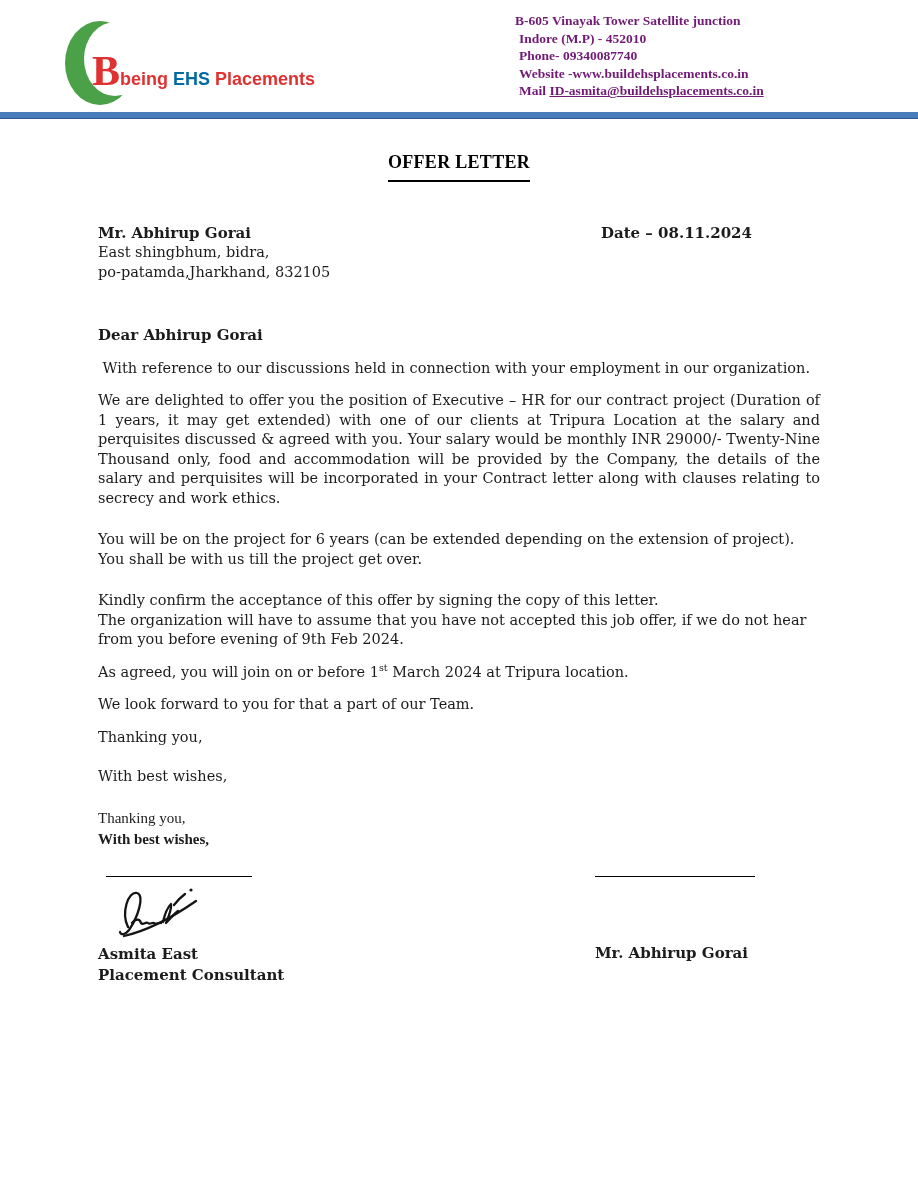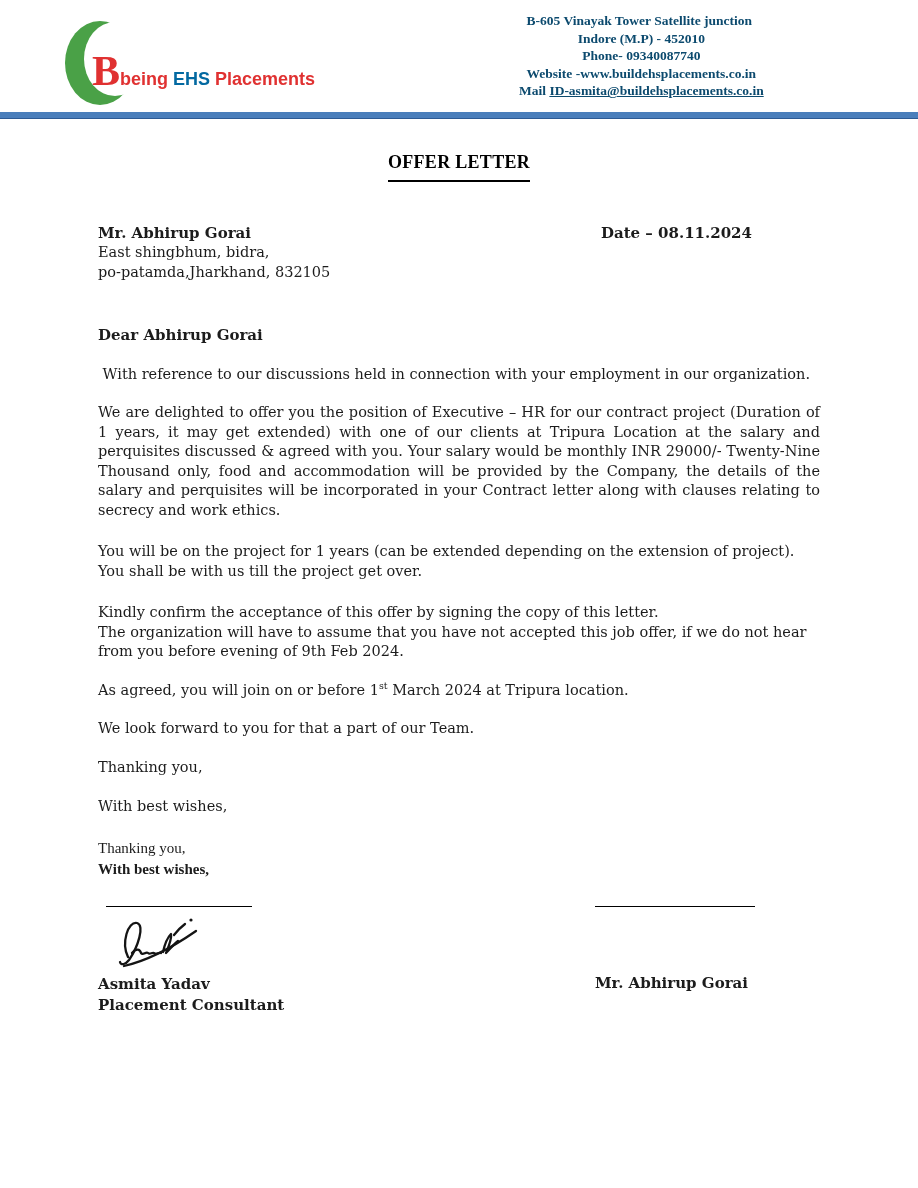--- a/index.html
+++ b/index.html
@@ -22,40 +22,40 @@
     font-size: 42px; color: #e03131; line-height: 1;
   }
   .logo-word {
     font-family: "Liberation Sans", sans-serif; font-weight: bold;
     font-size: 18px; letter-spacing: 0px;
   }
   .red { color: #e03131; } .green { color: #0369a1; }
   .contact {
     position: absolute; left: 515px; top: 12px;
     font-family: "Liberation Serif", serif; font-weight: bold;
-    font-size: 13.5px; line-height: 17.6px; color: #0c4a6e; text-align: center;
+    font-size: 13.5px; line-height: 17.6px; color: #701a75;
   }
   .contact .indent { padding-left: 4px; }
   .underline { text-decoration: underline; }
   .rule { width: 918px; height: 7px; background: #4a7ebb; border-bottom: 1px solid #2d5a94; }
 
   
   .content { padding: 0 98px; font-size: 14.5px; line-height: 19.5px; }
   .title-wrap { text-align: center; margin-top: 34px; }
   .title {
     font-family: "Liberation Serif", serif; font-weight: bold;
     font-size: 18px; color: #000;
     border-bottom: 2px solid #000; padding-bottom: 8px; letter-spacing: 0.3px;
   }
   .recipient-row { margin-top: 50px; display: flex; }
   .bold { font-weight: bold; }
   .name-size { font-size: 15px; }
   .date { margin-left: auto; margin-right: 68px; font-weight: bold; font-size: 15px; }
   .salutation { margin-top: 44px; font-weight: bold; font-size: 15px; }
-  .para { margin-top: 19px; }
+  .para { margin-top: 13px; }
   .para.gap22 { margin-top: 22px; }
   .justified { text-align: justify; }
   .prewrap { white-space: pre-wrap; }
   sup { font-size: 9.5px; vertical-align: super; line-height: 0; }
   .times { font-family: "Liberation Serif", serif; font-size: 15px; }
 
   
   .sig-row { margin-top: 26px; display: flex; }
   .sig-col-left { width: 320px; }
   .sig-col-right { margin-left: auto; width: 225px; }
@@ -104,21 +104,21 @@
   <div>East shingbhum, bidra,</div>
   <div>po-patamda,Jharkhand, 832105</div>
 
   <div class="salutation">Dear Abhirup Gorai</div>
 
   <p class="para prewrap"> With reference to our discussions held in connection with your employment in our organization.</p>
 
   <p class="para justified">We are delighted to offer you the position of Executive – HR for our contract project (Duration of 1 years, it may get extended) with one of our clients at Tripura Location at the salary and perquisites discussed &amp; agreed with you. Your salary would be monthly INR 29000/- Twenty-Nine Thousand only, food and accommodation will be provided by the Company, the details of the salary and perquisites will be incorporated in your Contract letter along with clauses relating to secrecy and work ethics.</p>
 
   <div class="para gap22">
-    <div>You will be on the project for 1 years (can be extended depending on the extension of project).</div>
+    <div>You will be on the project for 6 years (can be extended depending on the extension of project).</div>
     <div>You shall be with us till the project get over.</div>
   </div>
 
   <div class="para gap22">
     <div>Kindly confirm the acceptance of this offer by signing the copy of this letter.</div>
     <div>The organization will have to assume that you have not accepted this job offer, if we do not hear from you before evening of 9th Feb 2024.</div>
   </div>
 
   <p class="para"><span>As agreed, you will join on or before 1</span><sup>st</sup><span class="prewrap"> March 2024 at Tripura location.</span></p>
 
@@ -139,21 +139,21 @@
           <g fill="none" stroke="#141414" stroke-width="2.3" stroke-linecap="round" stroke-linejoin="round">
             <path d="M16,46 C9,32 16,10 25,12 C33,14 26,36 17,49 C14,53 9,55 8,51"></path>
             <path d="M20,42 C24,37 28,38 29,42 C31,45 34,40 36,42 C38,44 40,41 42,42 C44,44 47,41 49,42"></path>
             <path d="M51,41 C53,32 56,26 59,23 C60,28 56,37 54,42 C58,38 62,33 66,30"></path>
             <path d="M62,24 C65,20 69,16 73,13"></path>
             <circle cx="79" cy="9" r="1.6" fill="#141414" stroke="none"></circle>
             <path d="M12,55 C34,50 58,38 84,20"></path>
           </g>
         </svg>
       </div>
-      <div class="sig-name">Asmita Yadav</div>
+      <div class="sig-name">Asmita East</div>
       <div class="sig-name">Placement Consultant</div>
     </div>
     <div class="sig-col-right">
       <div class="sig-line-right"></div>
       <div class="sig-gap"></div>
       <div class="sig-name">Mr. Abhirup Gorai</div>
     </div>
   </div>
 
 </div>

